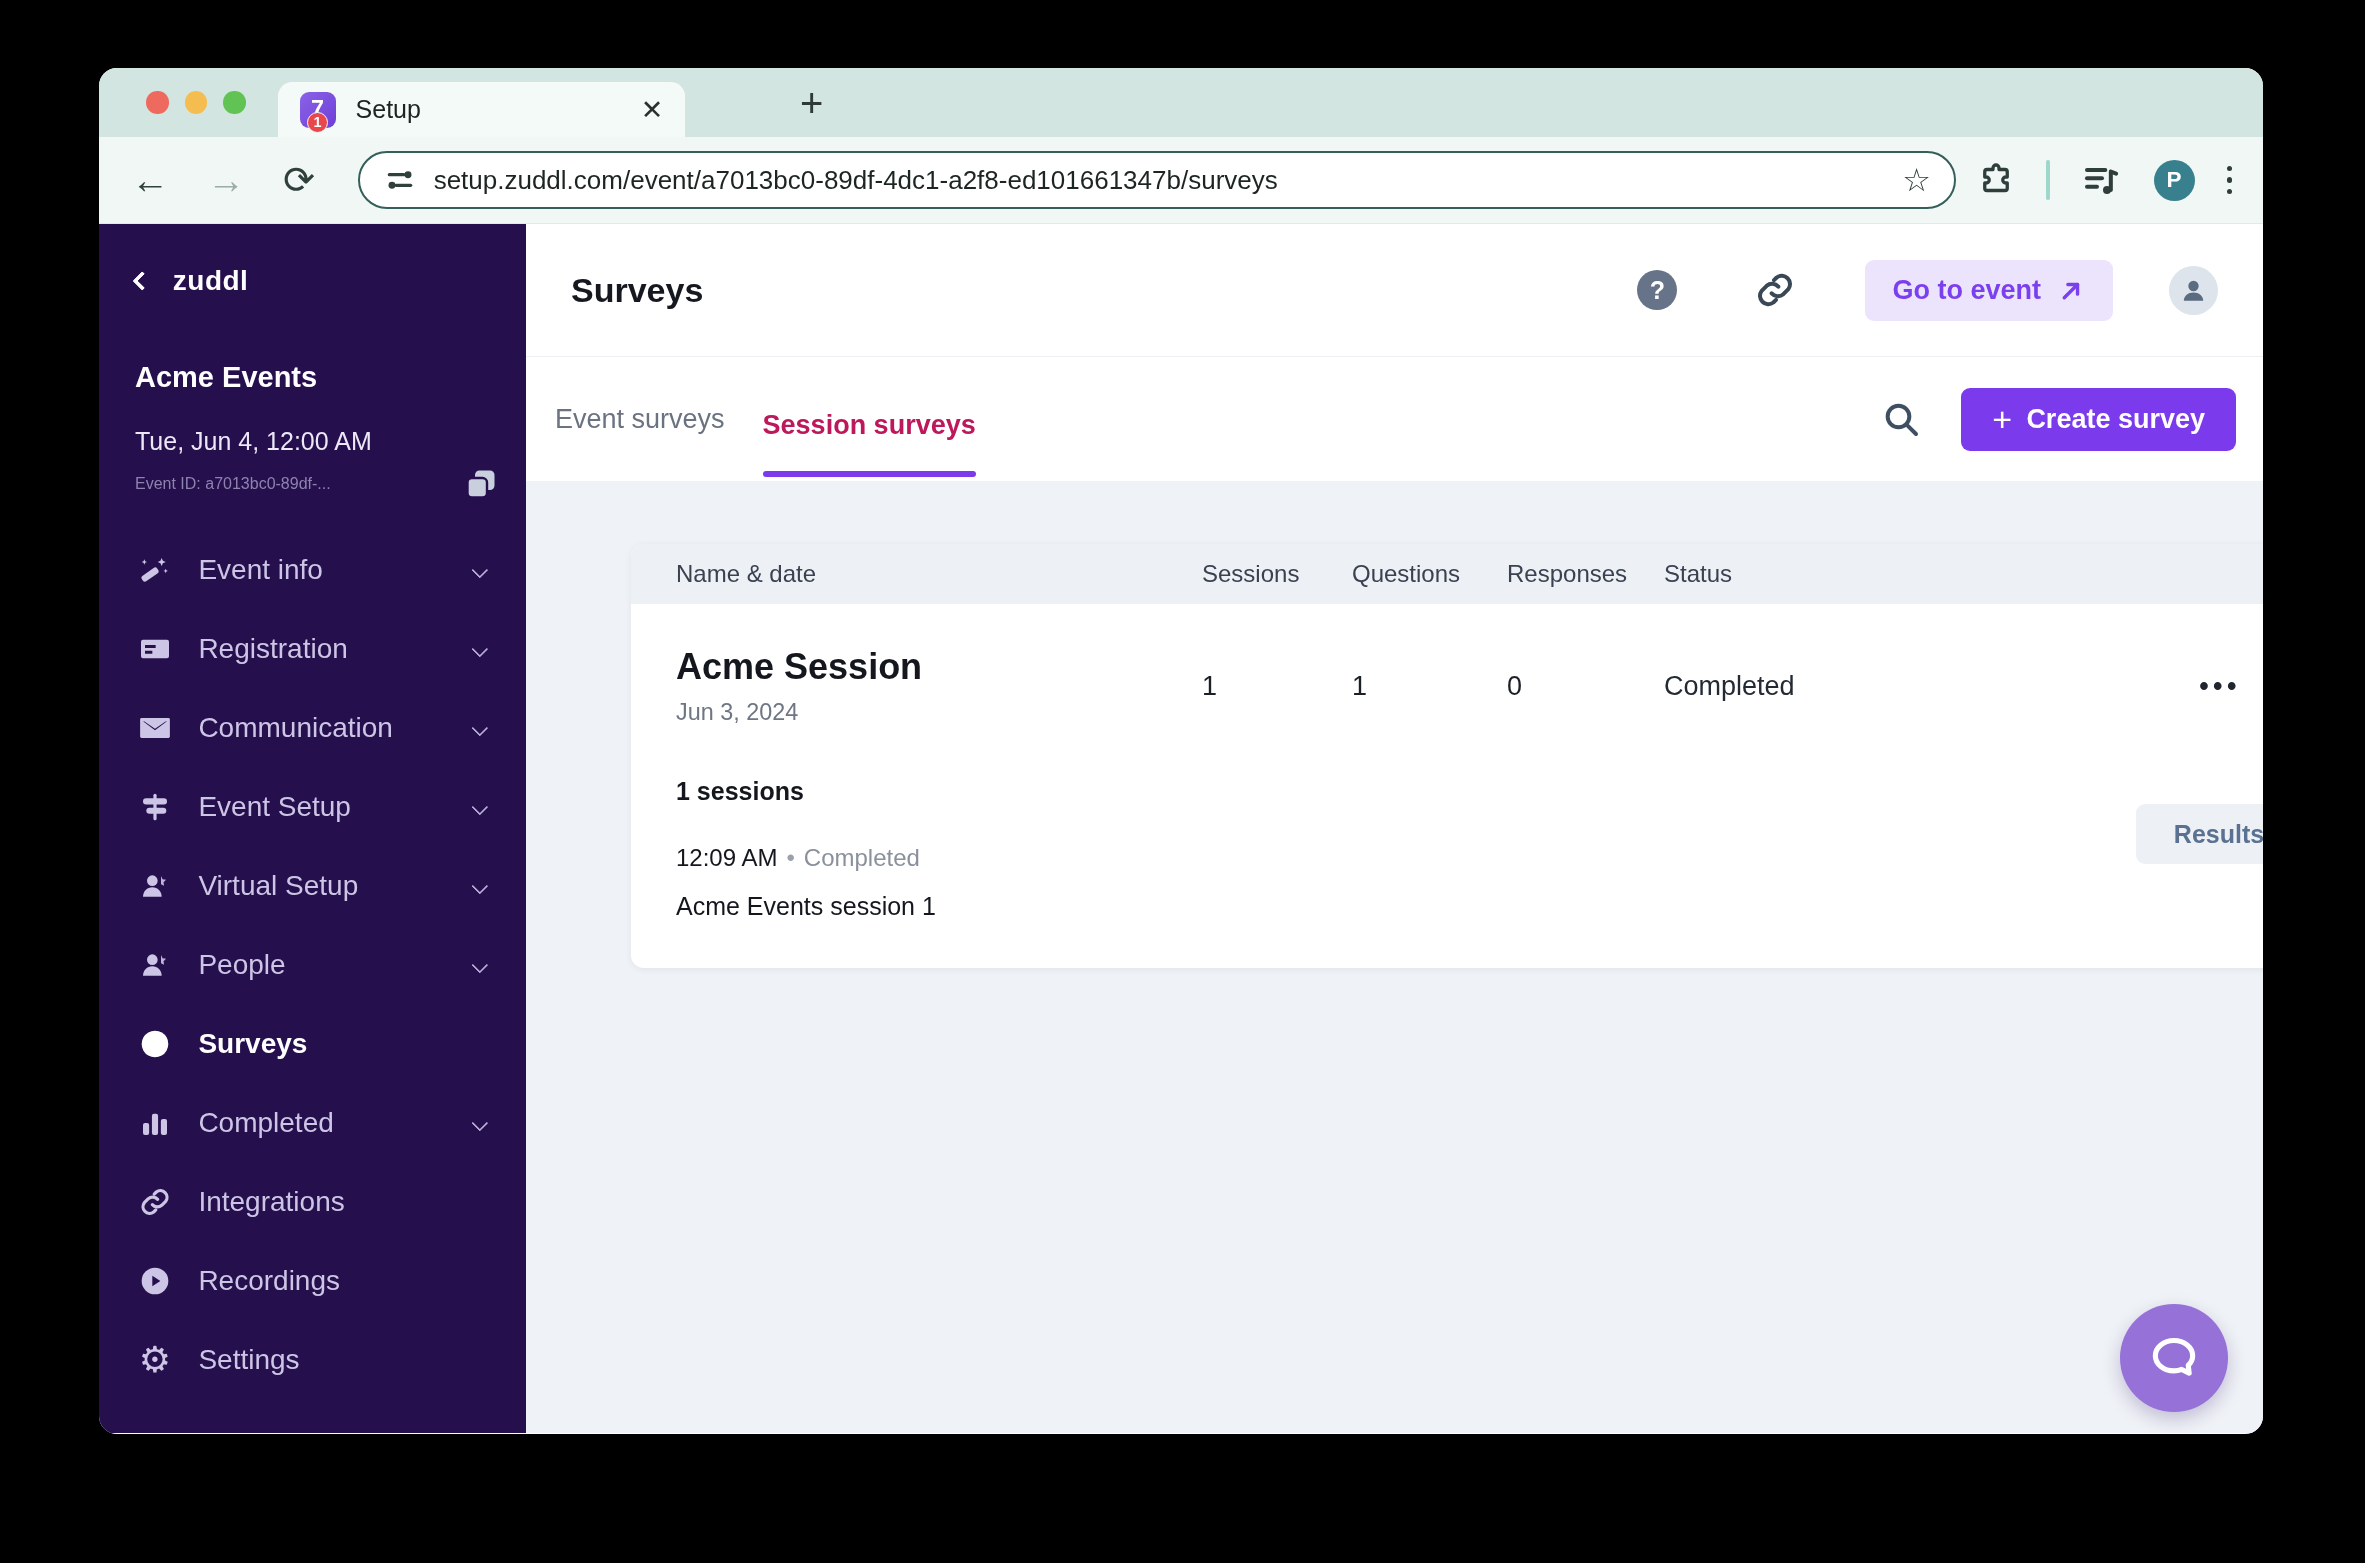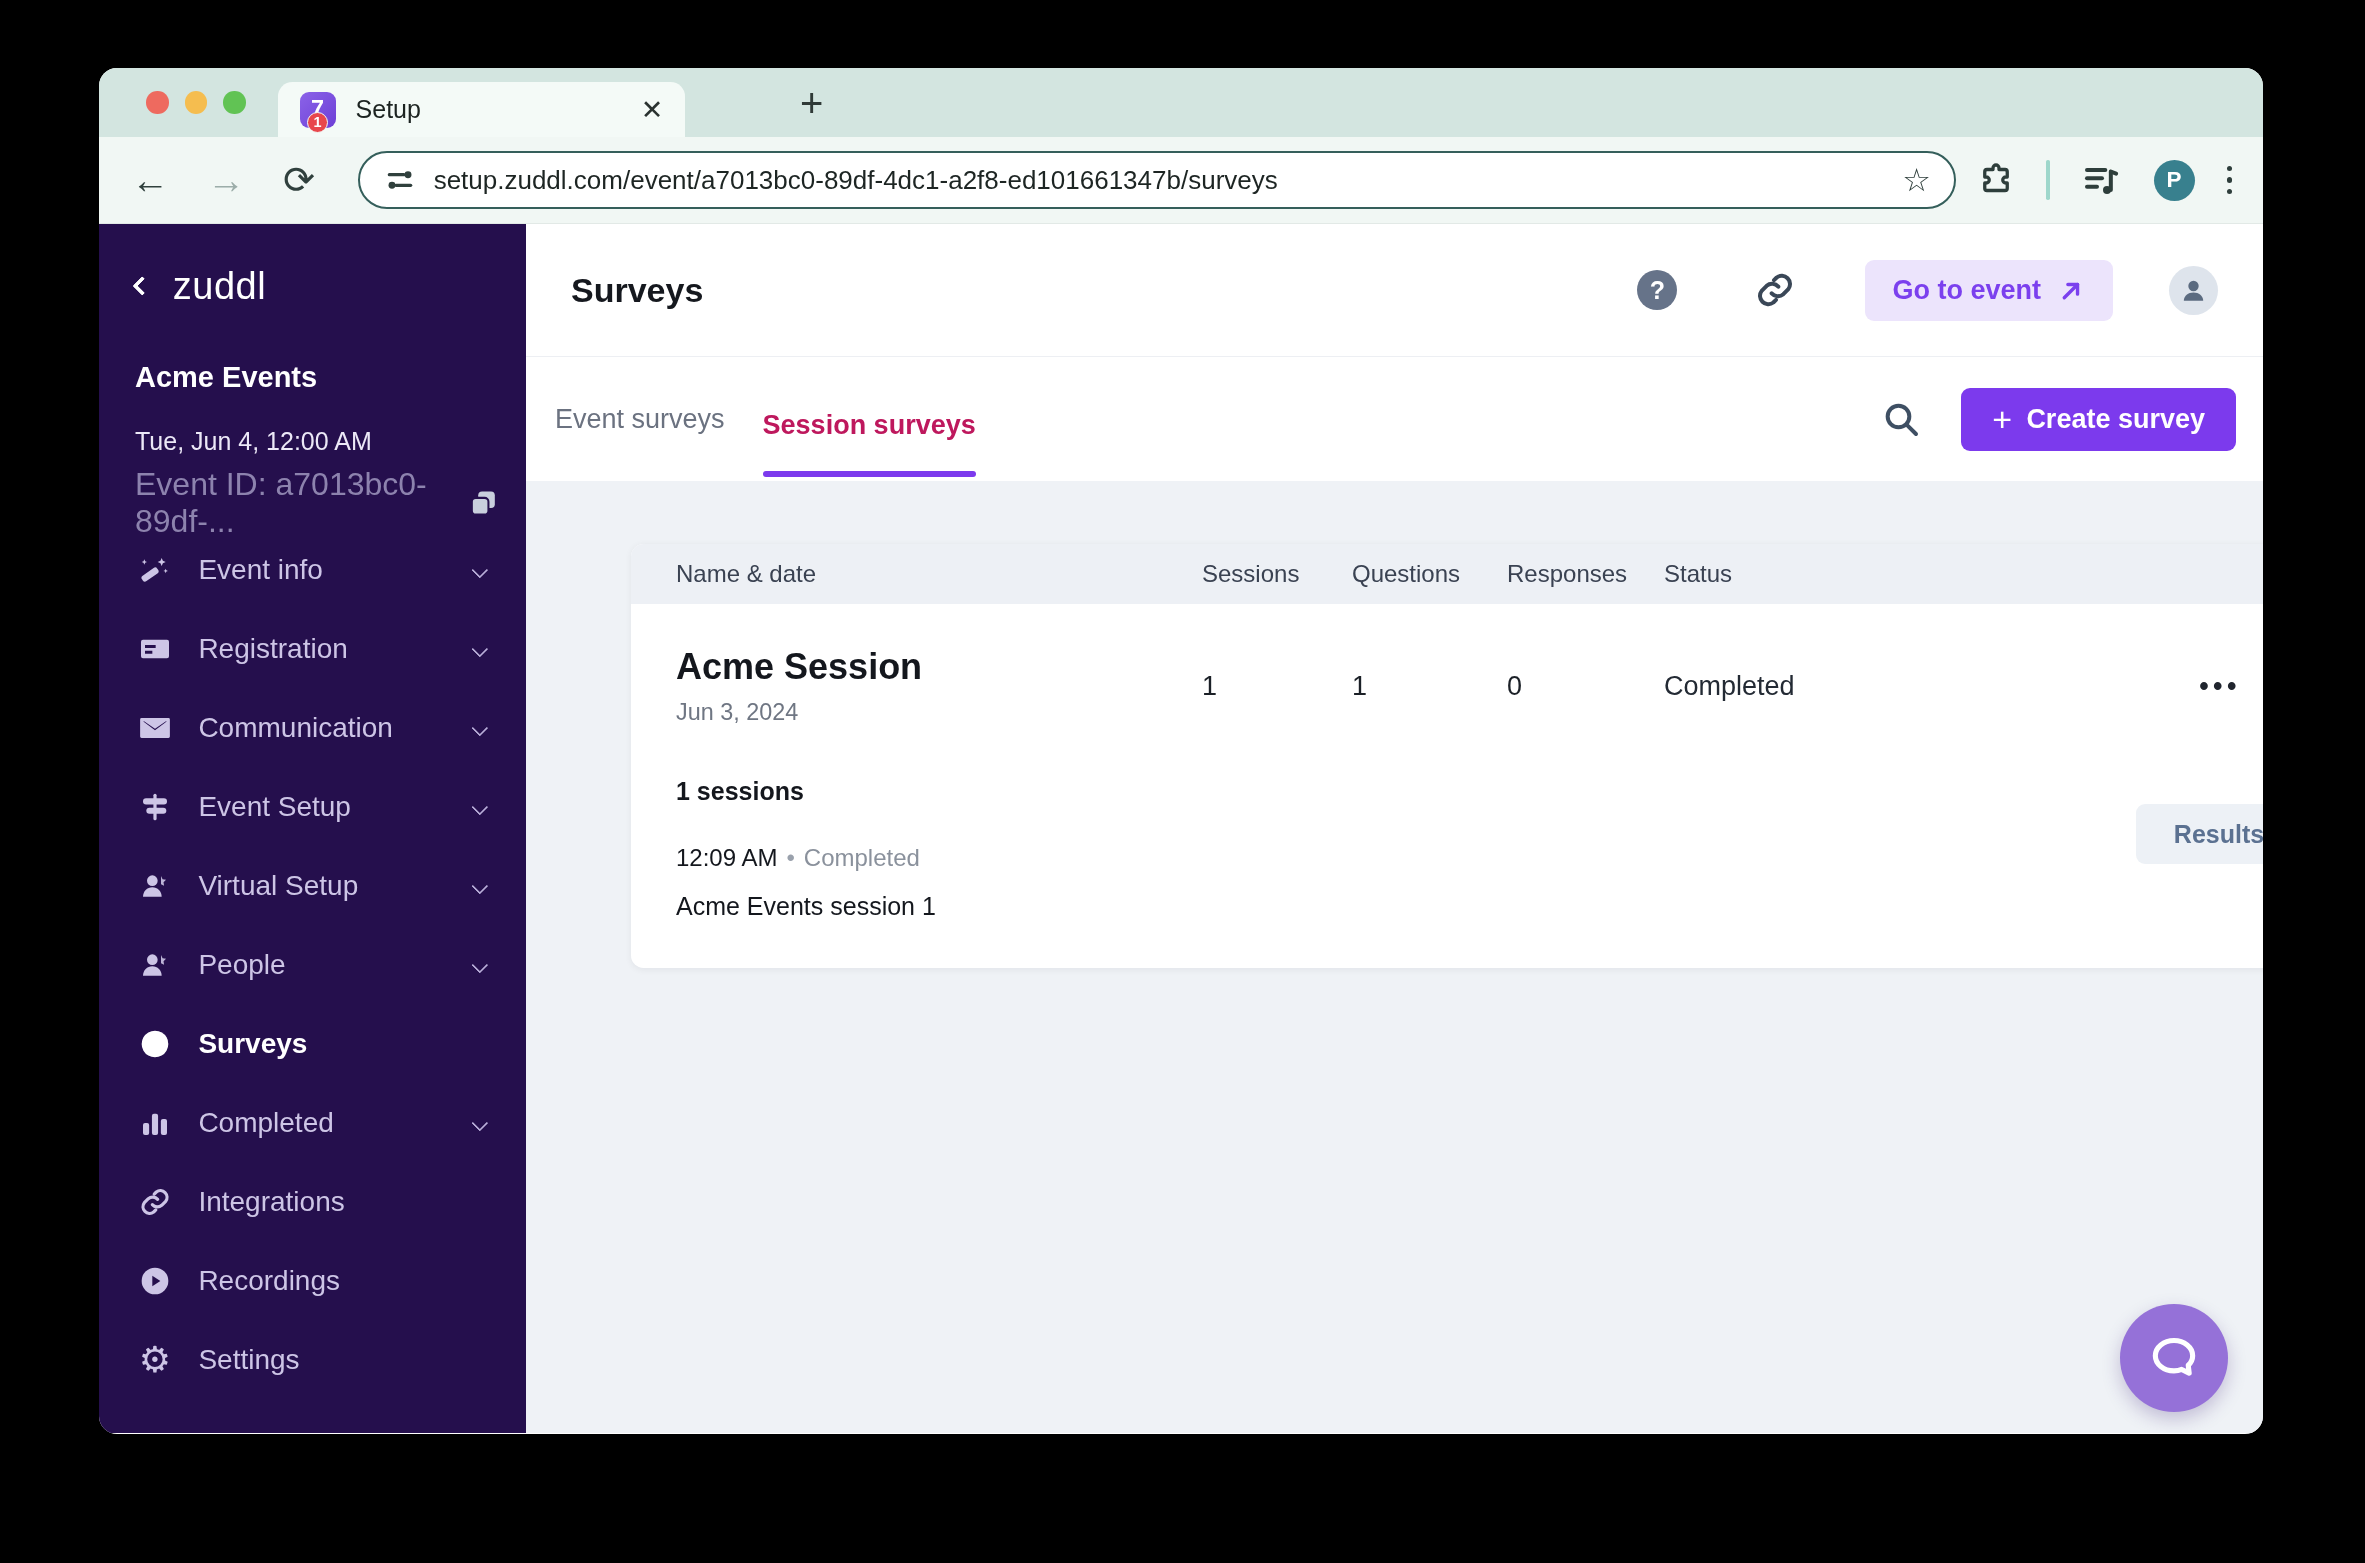--- a/index.html
+++ b/index.html
@@ -28,25 +28,25 @@
   .vsep { width:3.6px; height:40px; background:#9ed7cb; border-radius:1.8px; }
   .avatarP { width:41px; height:41px; border-radius:50%; background:#38808e; color:#fff; font-size:22.5px; font-weight:700; display:flex; align-items:center; justify-content:center; }
   .kebab { display:flex; flex-direction:column; gap:6.3px; }
   .kebab i { width:5.4px; height:5.4px; border-radius:50%; background:#2e3e3b; }
 
   
   .app { display:flex; height:1209px; }
   .sidebar { width:427px; background:#250f4d; position:relative; flex-shrink:0; }
   .side-logo { position:absolute; top:41px; left:36px; display:flex; align-items:center; color:#fff; }
   .chev-left { width:14.4px; height:14.4px; border-left:4.5px solid #fff; border-bottom:4.5px solid #fff; transform:rotate(45deg); margin-right:23.4px; border-radius:1.8px; }
-  .logo-text { font-size:38px; font-weight:400; letter-spacing:0.5px; }
+  .logo-text { font-size:28px; font-weight:700; letter-spacing:0.5px; }
   .org-name { position:absolute; top:137px; left:36px; font-size:29px; font-weight:600; color:#fff; }
   .org-date { position:absolute; top:203px; left:36px; font-size:25px; color:#ece8f7; }
   .eventid-row { position:absolute; top:242px; left:36px; right:27px; display:flex; align-items:center; justify-content:space-between; }
-  .eventid { font-size:32px; color:#8d83ae; }
+  .eventid { font-size:16px; color:#8d83ae; }
   .menu { position:absolute; top:306px; left:0; right:0; }
   .mitem { height:79px; display:flex; align-items:center; padding-left:36px; position:relative; color:#cdc5e6; }
   .mitem .micon { width:40px; display:flex; justify-content:center; color:#cdc5e6; }
   .mitem .mlabel { margin-left:23.4px; font-size:28px; }
   .mitem.active { color:#fff; }
   .mitem.active .micon { color:#fff; }
   .mitem.active .mlabel { font-weight:700; }
   .chev-down { position:absolute; right:40px; width:11.7px; height:11.7px; border-right:2.7px solid #b9aed9; border-bottom:2.7px solid #b9aed9; transform:rotate(45deg); border-radius:0.9px; }
   .gear-glyph { font-size:36px; line-height:1; }
 

